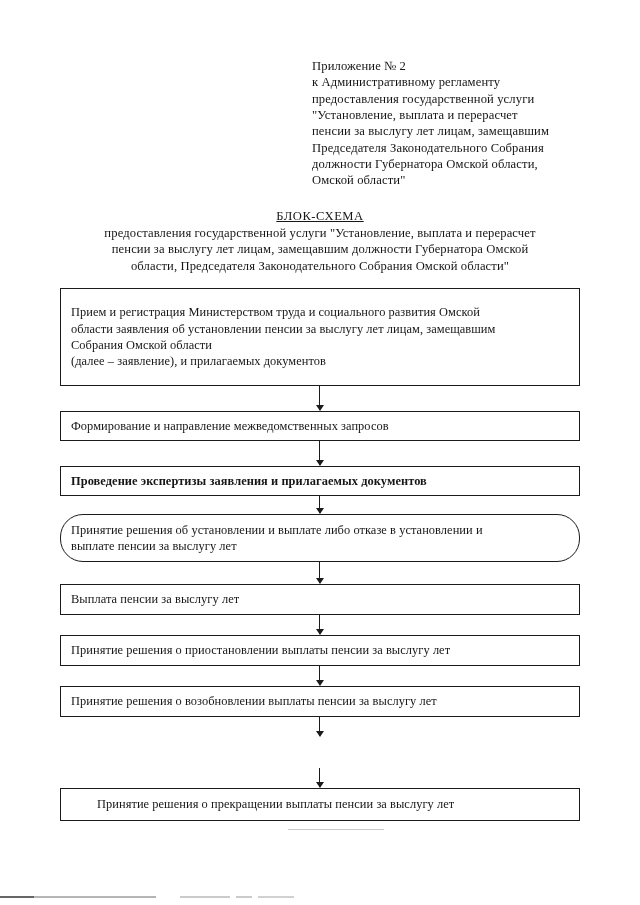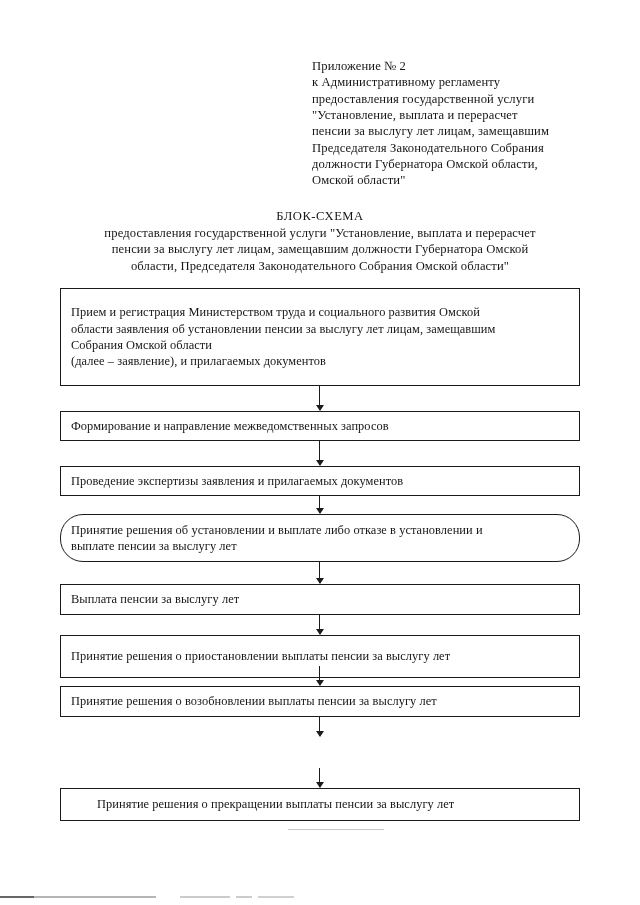--- a/index.html
+++ b/index.html
@@ -45,20 +45,21 @@
     top: 208px;
     width: 524px;
     text-align: center;
     font-size: 12.6px;
     line-height: 16.5px;
     letter-spacing: 0.01em;
   }
   #doc-title .heading {
     display: block;
     letter-spacing: 0.04em;
+    text-decoration: underline;
   }
   #doc-title .sub {
     display: block;
   }
 
   
   #flow {
     position: absolute;
     left: 0;
     top: 0;
@@ -147,21 +148,21 @@
     <div class="arrow" style="top:386px; height:24px;"></div>
 
     <div class="node" style="top:411px; height:30px;">
       <span class="txt">
         <span>Формирование и направление межведомственных запросов</span>
       </span>
     </div>
 
     <div class="arrow" style="top:441px; height:24px;"></div>
 
-    <div class="node" style="top:466px; height:30px;">
+    <div class="node" style="top:466px; height:30px;font-weight:bold;">
       <span class="txt">
         <span>Проведение экспертизы заявления и прилагаемых документов</span>
       </span>
     </div>
 
     <div class="arrow" style="top:496px; height:17px;"></div>
 
     <div class="node" style="top:514px; height:48px;border-radius:23px;">
       <span class="txt">
         <span>Принятие решения об установлении и выплате либо отказе в установлении и</span>
@@ -172,21 +173,21 @@
     <div class="arrow" style="top:562px; height:21px;"></div>
 
     <div class="node" style="top:584px; height:31px;">
       <span class="txt">
         <span>Выплата пенсии за выслугу лет</span>
       </span>
     </div>
 
     <div class="arrow" style="top:615px; height:19px;"></div>
 
-    <div class="node" style="top:635px; height:43px;">
+    <div class="node" style="top:635px; height:31px;">
       <span class="txt">
         <span>Принятие решения о приостановлении выплаты пенсии за выслугу лет</span>
       </span>
     </div>
 
     <div class="arrow" style="top:666px; height:19px;"></div>
 
     <div class="node" style="top:686px; height:31px;">
       <span class="txt">
         <span>Принятие решения о возобновлении выплаты пенсии за выслугу лет</span>

